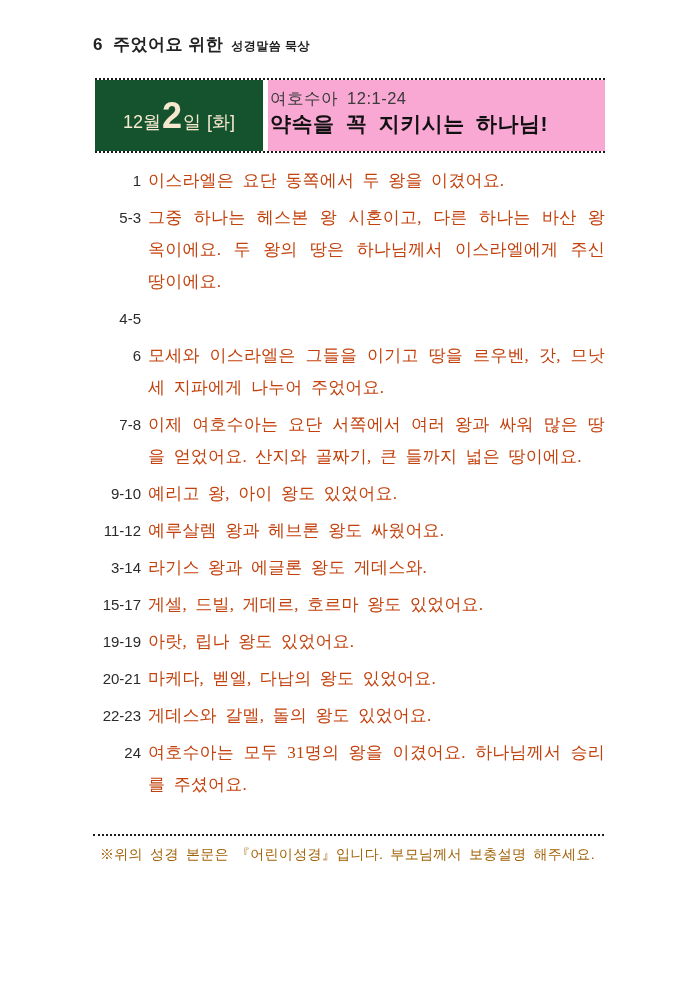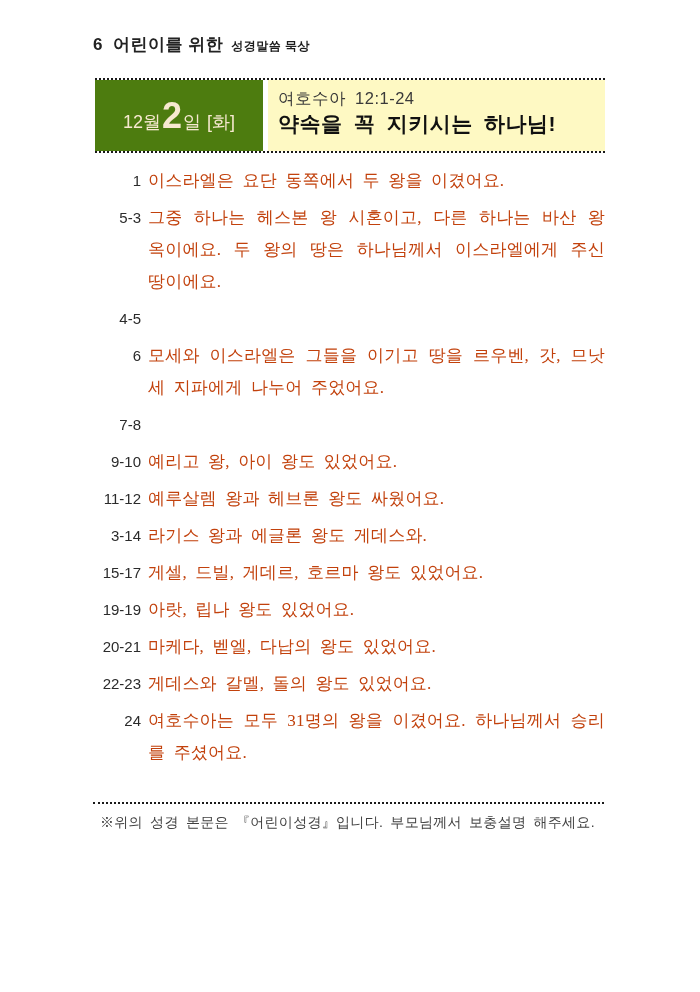--- a/index.html
+++ b/index.html
@@ -28,36 +28,36 @@
     width:510px;
     border-top:2px dotted #1a1a1a;
     border-bottom:2px dotted #1a1a1a;
     display:flex;
     align-items:stretch;
     box-sizing:border-box;
     height:75px;
   }
   .date-box{
     width:168px;
-    background:#4d7c0f;
+    background:#14532d;
     color:#f7e9d0;
     display:flex;
     align-items:center;
     justify-content:center;
     flex-shrink:0;
   }
   .date-box .date-line{display:flex;align-items:baseline;white-space:nowrap;}
   .date-month,.date-suffix{font-size:18px;}
   .date-day{font-size:36px;font-weight:bold;line-height:1;margin:0 1px;}
   .date-weekday{font-size:18px;margin-left:6px;}
   .band-gap{width:5px;background:#ffffff;flex-shrink:0;}
   .title-area{
     flex:1;
-    background:#fef9c3;
-    padding:7px 6px 0 10px;
+    background:#f9a8d4;
+    padding:7px 6px 0 2px;
     box-sizing:border-box;
   }
   .scripture-ref{
     font-size:16.5px;
     color:#3a3a3a;
     letter-spacing:0.5px;
     word-spacing:4px;
     line-height:22px;
   }
   .devotion-title{
@@ -102,32 +102,32 @@
   
   .footer-rule{
     margin:33px 0 0 93px;
     width:511px;
     border-top:2px dotted #1a1a1a;
     height:0;
   }
   .footer-note{
     margin:10px 0 0 100px;
     font-size:14px;
-    color:#404040;
+    color:#a16207;
     word-spacing:3px;
     letter-spacing:0.3px;
   }
 </style>
 </head>
 <body>
 
 <div class="page">
 
   <div class="running-head">
-    <span class="pagenum">6</span><span class="book-main">어린이를 위한</span><span class="book-sub">성경말씀 묵상</span>
+    <span class="pagenum">6</span><span class="book-main">주었어요 위한</span><span class="book-sub">성경말씀 묵상</span>
   </div>
 
   <div class="title-band">
     <div class="date-box">
       <div class="date-line">
         <span class="date-month">12월</span>
           <span class="date-day">2</span>
           <span class="date-suffix">일</span>
           <span class="date-weekday">[화]</span>
       </div>
@@ -150,20 +150,21 @@
       </div>
       <div class="verse">
         <span class="vnum">4-5</span>
       </div>
       <div class="verse">
         <span class="vnum">6</span>
         <span class="vtext">모세와 이스라엘은 그들을 이기고 땅을 르우벤, 갓, 므낫세 지파에게 나누어 주었어요.</span>
       </div>
       <div class="verse">
         <span class="vnum">7-8</span>
+        <span class="vtext">이제 여호수아는 요단 서쪽에서 여러 왕과 싸워 많은 땅을 얻었어요. 산지와 골짜기, 큰 들까지 넓은 땅이에요.</span>
       </div>
       <div class="verse">
         <span class="vnum">9-10</span>
         <span class="vtext">예리고 왕, 아이 왕도 있었어요.</span>
       </div>
       <div class="verse">
         <span class="vnum">11-12</span>
         <span class="vtext">예루살렘 왕과 헤브론 왕도 싸웠어요.</span>
       </div>
       <div class="verse">

